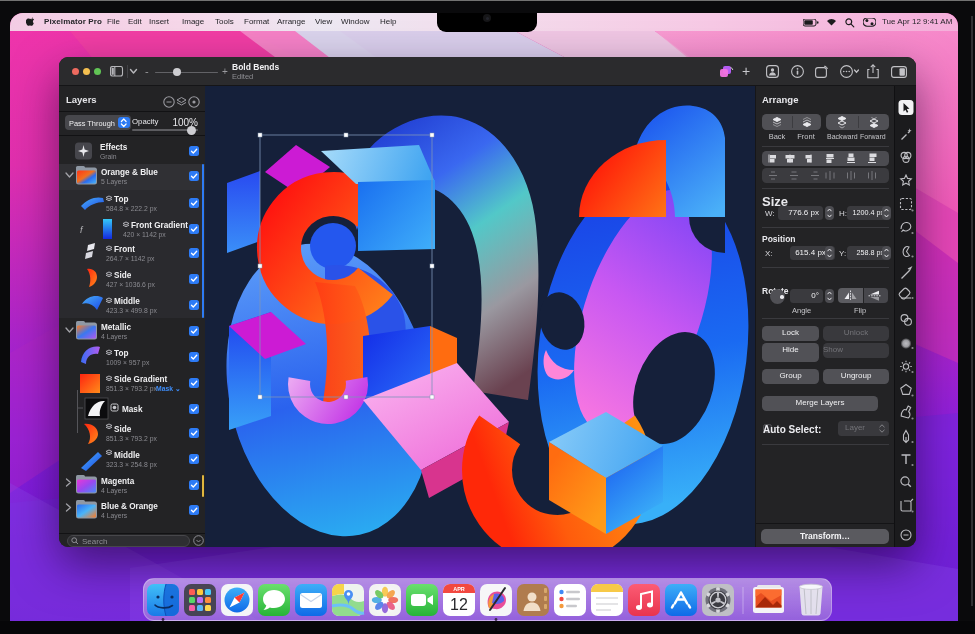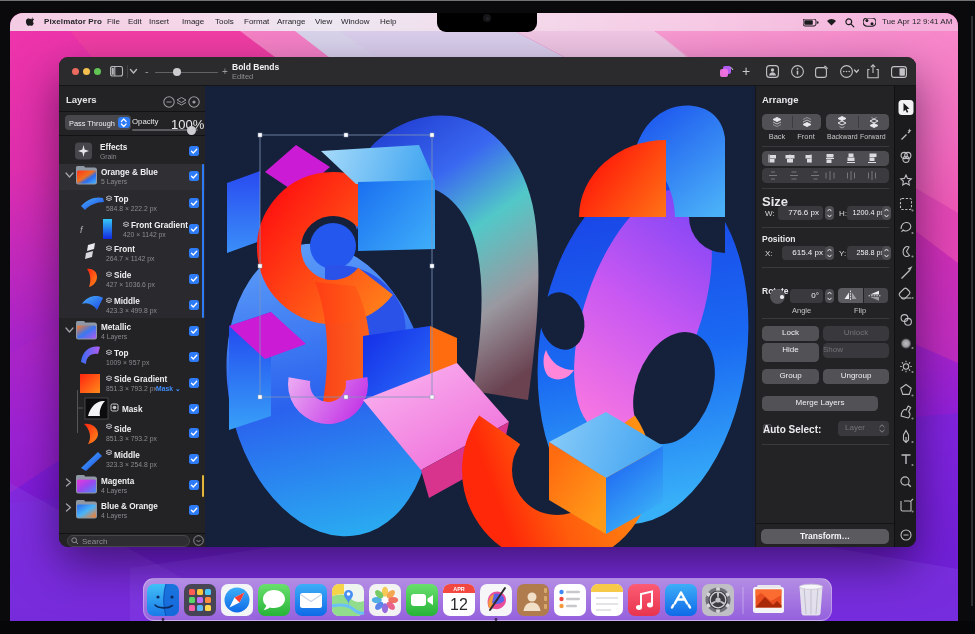--- a/index.html
+++ b/index.html
@@ -171,21 +171,21 @@
           <circle cx="31" cy="6" r="1.6" fill="#9a9aa0"></circle>
       </svg>
       <div class="abs" style="left:0;top:25px;width:146px;height:1px;background:#121214"></div>
       <div class="abs" style="left:6px;top:29px;width:66px;height:14.5px;border-radius:4px;background:#47474c"></div>
       <div class="abs" style="left:10px;top:32.5px;font-size:7.4px;color:#f0f0f2">Pass Through</div>
       <div class="abs" style="left:59px;top:30.5px;width:11.5px;height:11.5px;border-radius:3px;background:#2d7bf6"></div>
       <svg class="abs" style="left:59px;top:30.5px" width="11.5" height="11.5" viewBox="0 0 11.5 11.5">
         <path d="M3.4 4.5 L5.75 2 L8.1 4.5 M3.4 7 L5.75 9.5 L8.1 7" fill="none" stroke="#fff" stroke-width="1.2" stroke-linecap="round" stroke-linejoin="round"></path>
       </svg>
       <div class="abs" style="left:73px;top:31px;font-size:7.8px;color:#e8e8ec">Opacity</div>
-      <div class="abs" style="left:112px;top:31px;width:27px;text-align:right;font-size:13px;color:#e8e8ec">100%</div>
+      <div class="abs" style="left:112px;top:31px;width:27px;text-align:right;font-size:10px;color:#e8e8ec">100%</div>
       <div class="abs" style="left:73px;top:43px;width:66px;height:1.5px;background:#5c5c60;border-radius:1px"></div>
       <div class="abs" style="left:128px;top:39.5px;width:9px;height:9px;border-radius:50%;background:#cdcdd1"></div>
       <div class="abs" style="left:0;top:49px;width:146px;height:1px;background:#121214"></div>
       <div class="abs" style="left:0;top:78px;width:146px;height:26px;background:#303034"></div>
       <div class="abs" style="left:0;top:104px;width:146px;height:128px;background:#2a2a2e"></div>
       <div class="abs" style="left:142.5px;top:78px;width:2.5px;height:154px;background:#2d7bf6;border-radius:2px"></div>
       <div class="abs" style="left:142.5px;top:389px;width:2.5px;height:22px;background:#e0b63e;border-radius:2px"></div>
       <svg class="abs" style="left:0;top:52px" width="146" height="395" viewBox="0 0 146 395">
         <defs>
           <linearGradient id="tb1" x1="0" y1="0" x2="1" y2="1">
@@ -621,21 +621,21 @@
         </svg>
       <div class="abs" style="left:83px;top:123px;font-size:8px;color:#d8d8dc">H:</div>
       <div class="abs" style="left:91px;top:120px;width:39px;height:14px;border-radius:3.5px;background:#3a3a3e;color:#f2f2f4;font-size:7.2px;line-height:14px;text-align:right"><span style="margin-right:2px">1200.4 px</span></div>
       <svg class="abs" style="left:126px;top:120px" width="9" height="14" viewBox="0 0 9 14">
           <rect width="9" height="14" rx="4" fill="#4c4c51"></rect>
           <path d="M2.5 5.2 L4.5 3 L6.5 5.2 M2.5 8.8 L4.5 11 L6.5 8.8" fill="none" stroke="#e8e8ec" stroke-width="1"></path>
         </svg>
       <div class="abs" style="left:6px;top:141px;width:127px;height:1px;background:#3a3a3e"></div>
       <div class="abs" style="left:6px;top:148px;font-size:8.5px;font-weight:bold;color:#e8e8ec">Position</div>
       <div class="abs" style="left:9px;top:163px;font-size:8px;color:#d8d8dc">X:</div>
-      <div class="abs" style="left:26px;top:160px;width:45px;height:14px;border-radius:3.5px;background:#3a3a3e;color:#f2f2f4;font-size:8px;line-height:14px;text-align:right"><span style="margin-right:4px">615.4 px</span></div>
+      <div class="abs" style="left:34px;top:160px;width:45px;height:14px;border-radius:3.5px;background:#3a3a3e;color:#f2f2f4;font-size:8px;line-height:14px;text-align:center"><span style="margin-right:4px">615.4 px</span></div>
       <svg class="abs" style="left:69px;top:160px" width="9" height="14" viewBox="0 0 9 14">
           <rect width="9" height="14" rx="4" fill="#4c4c51"></rect>
           <path d="M2.5 5.2 L4.5 3 L6.5 5.2 M2.5 8.8 L4.5 11 L6.5 8.8" fill="none" stroke="#e8e8ec" stroke-width="1"></path>
         </svg>
       <div class="abs" style="left:83px;top:163px;font-size:8px;color:#d8d8dc">Y:</div>
       <div class="abs" style="left:91px;top:160px;width:39px;height:14px;border-radius:3.5px;background:#3a3a3e;color:#f2f2f4;font-size:7.2px;line-height:14px;text-align:right"><span style="margin-right:2px">258.8 px</span></div>
       <svg class="abs" style="left:126px;top:160px" width="9" height="14" viewBox="0 0 9 14">
           <rect width="9" height="14" rx="4" fill="#4c4c51"></rect>
           <path d="M2.5 5.2 L4.5 3 L6.5 5.2 M2.5 8.8 L4.5 11 L6.5 8.8" fill="none" stroke="#e8e8ec" stroke-width="1"></path>
         </svg>

